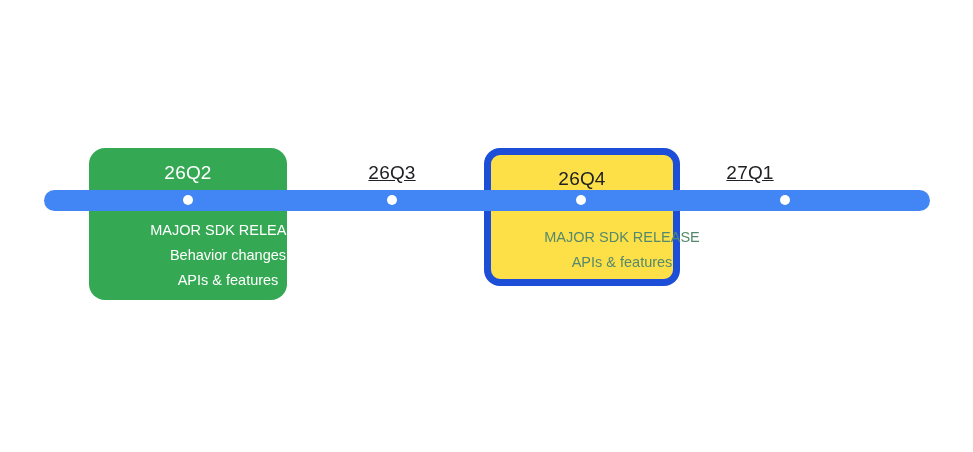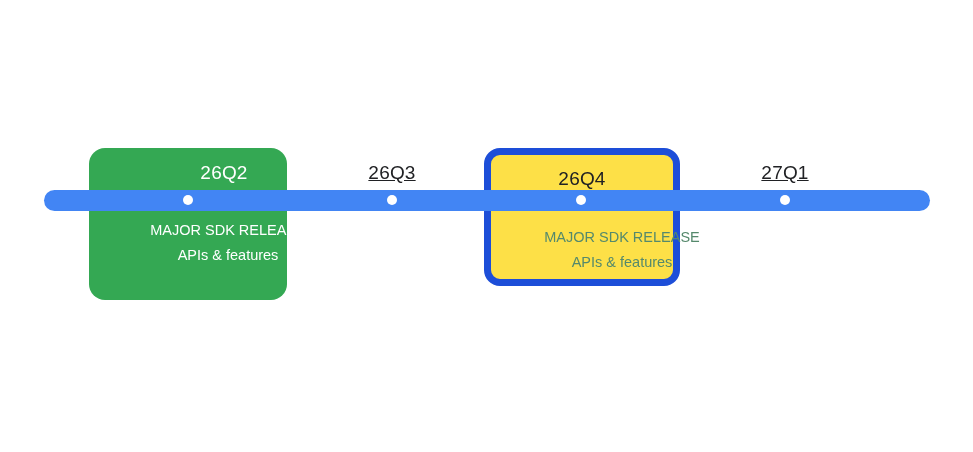--- a/index.html
+++ b/index.html
@@ -81,21 +81,20 @@
   }
 
   
   .quarter.filled {
     background: #34a853;
     border-radius: 16px;
   }
   .quarter.filled .quarter-label {
     color: #ffffff;
     padding-top: 14px;
-    padding-left: 36px;
   }
   .quarter.filled .quarter-body .line {
     color: #ffffff;
   }
 
   
   .quarter.outlined {
     background: #fde047;
     border: 7px solid #1d4ed8;
     border-radius: 16px;
@@ -122,34 +121,35 @@
 </head>
 <body>
 
 <div id="timeline-root">
 
   <div id="quarters-layer">
       <div class="quarter filled" style="left: 89px; width: 198px; height: 152px;">
         <div class="quarter-label">26Q2</div>
         <div class="quarter-body">
           <span class="line">MAJOR SDK RELEASE</span>
+          <span class="line">Behavior changes</span>
           <span class="line">APIs &amp; features</span>
         </div>
       </div>
       <div class="quarter plain" style="left: 322px; width: 140px; height: 44px;">
         <div class="quarter-label">26Q3</div>
       </div>
       <div class="quarter outlined" style="left: 484px; width: 196px; height: 138px;">
         <div class="quarter-label">26Q4</div>
         <div class="quarter-body">
           <span class="line">MAJOR SDK RELEASE</span>
           <span class="line">APIs &amp; features</span>
         </div>
       </div>
-      <div class="quarter plain" style="left: 715px; width: 140px; height: 44px;">
+      <div class="quarter plain" style="left: 680px; width: 140px; height: 44px;">
         <div class="quarter-label">27Q1</div>
       </div>
     </div>
 
   <div class="timeline-bar"></div>
 
   <div id="dots-layer">
       <div class="milestone-dot" style="left: 188px;"></div>
       <div class="milestone-dot" style="left: 392px;"></div>
       <div class="milestone-dot" style="left: 581px;"></div>

